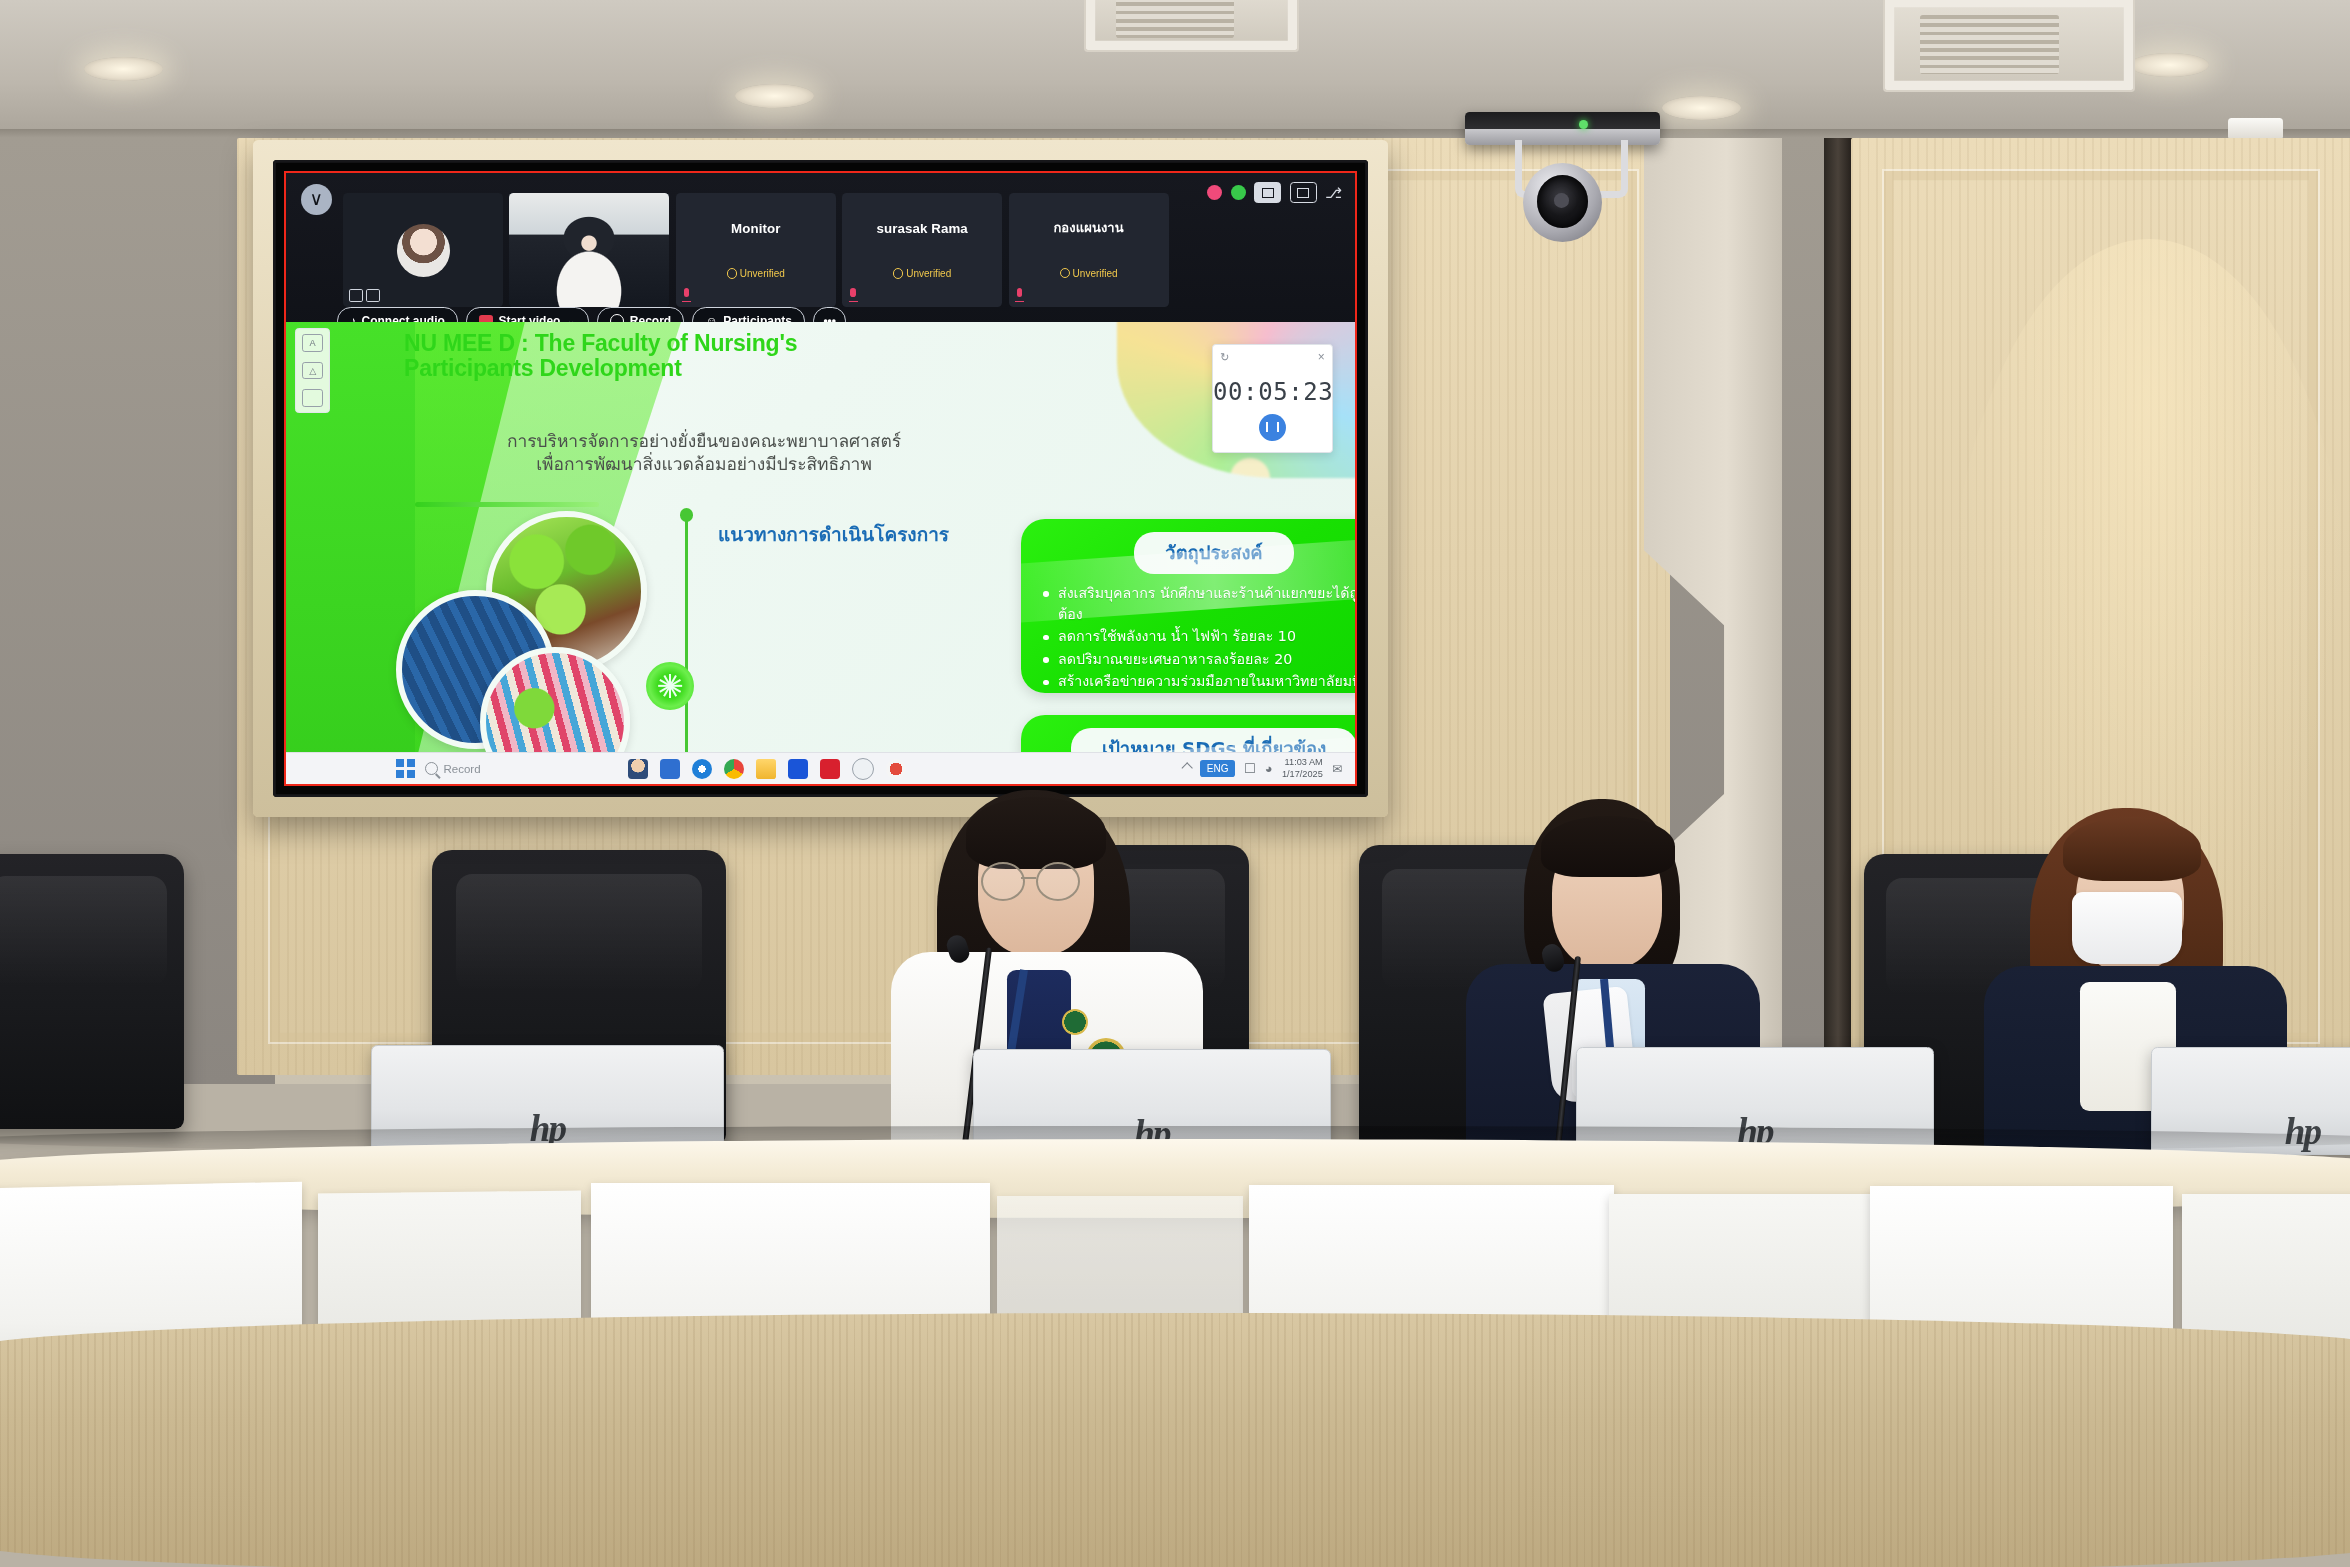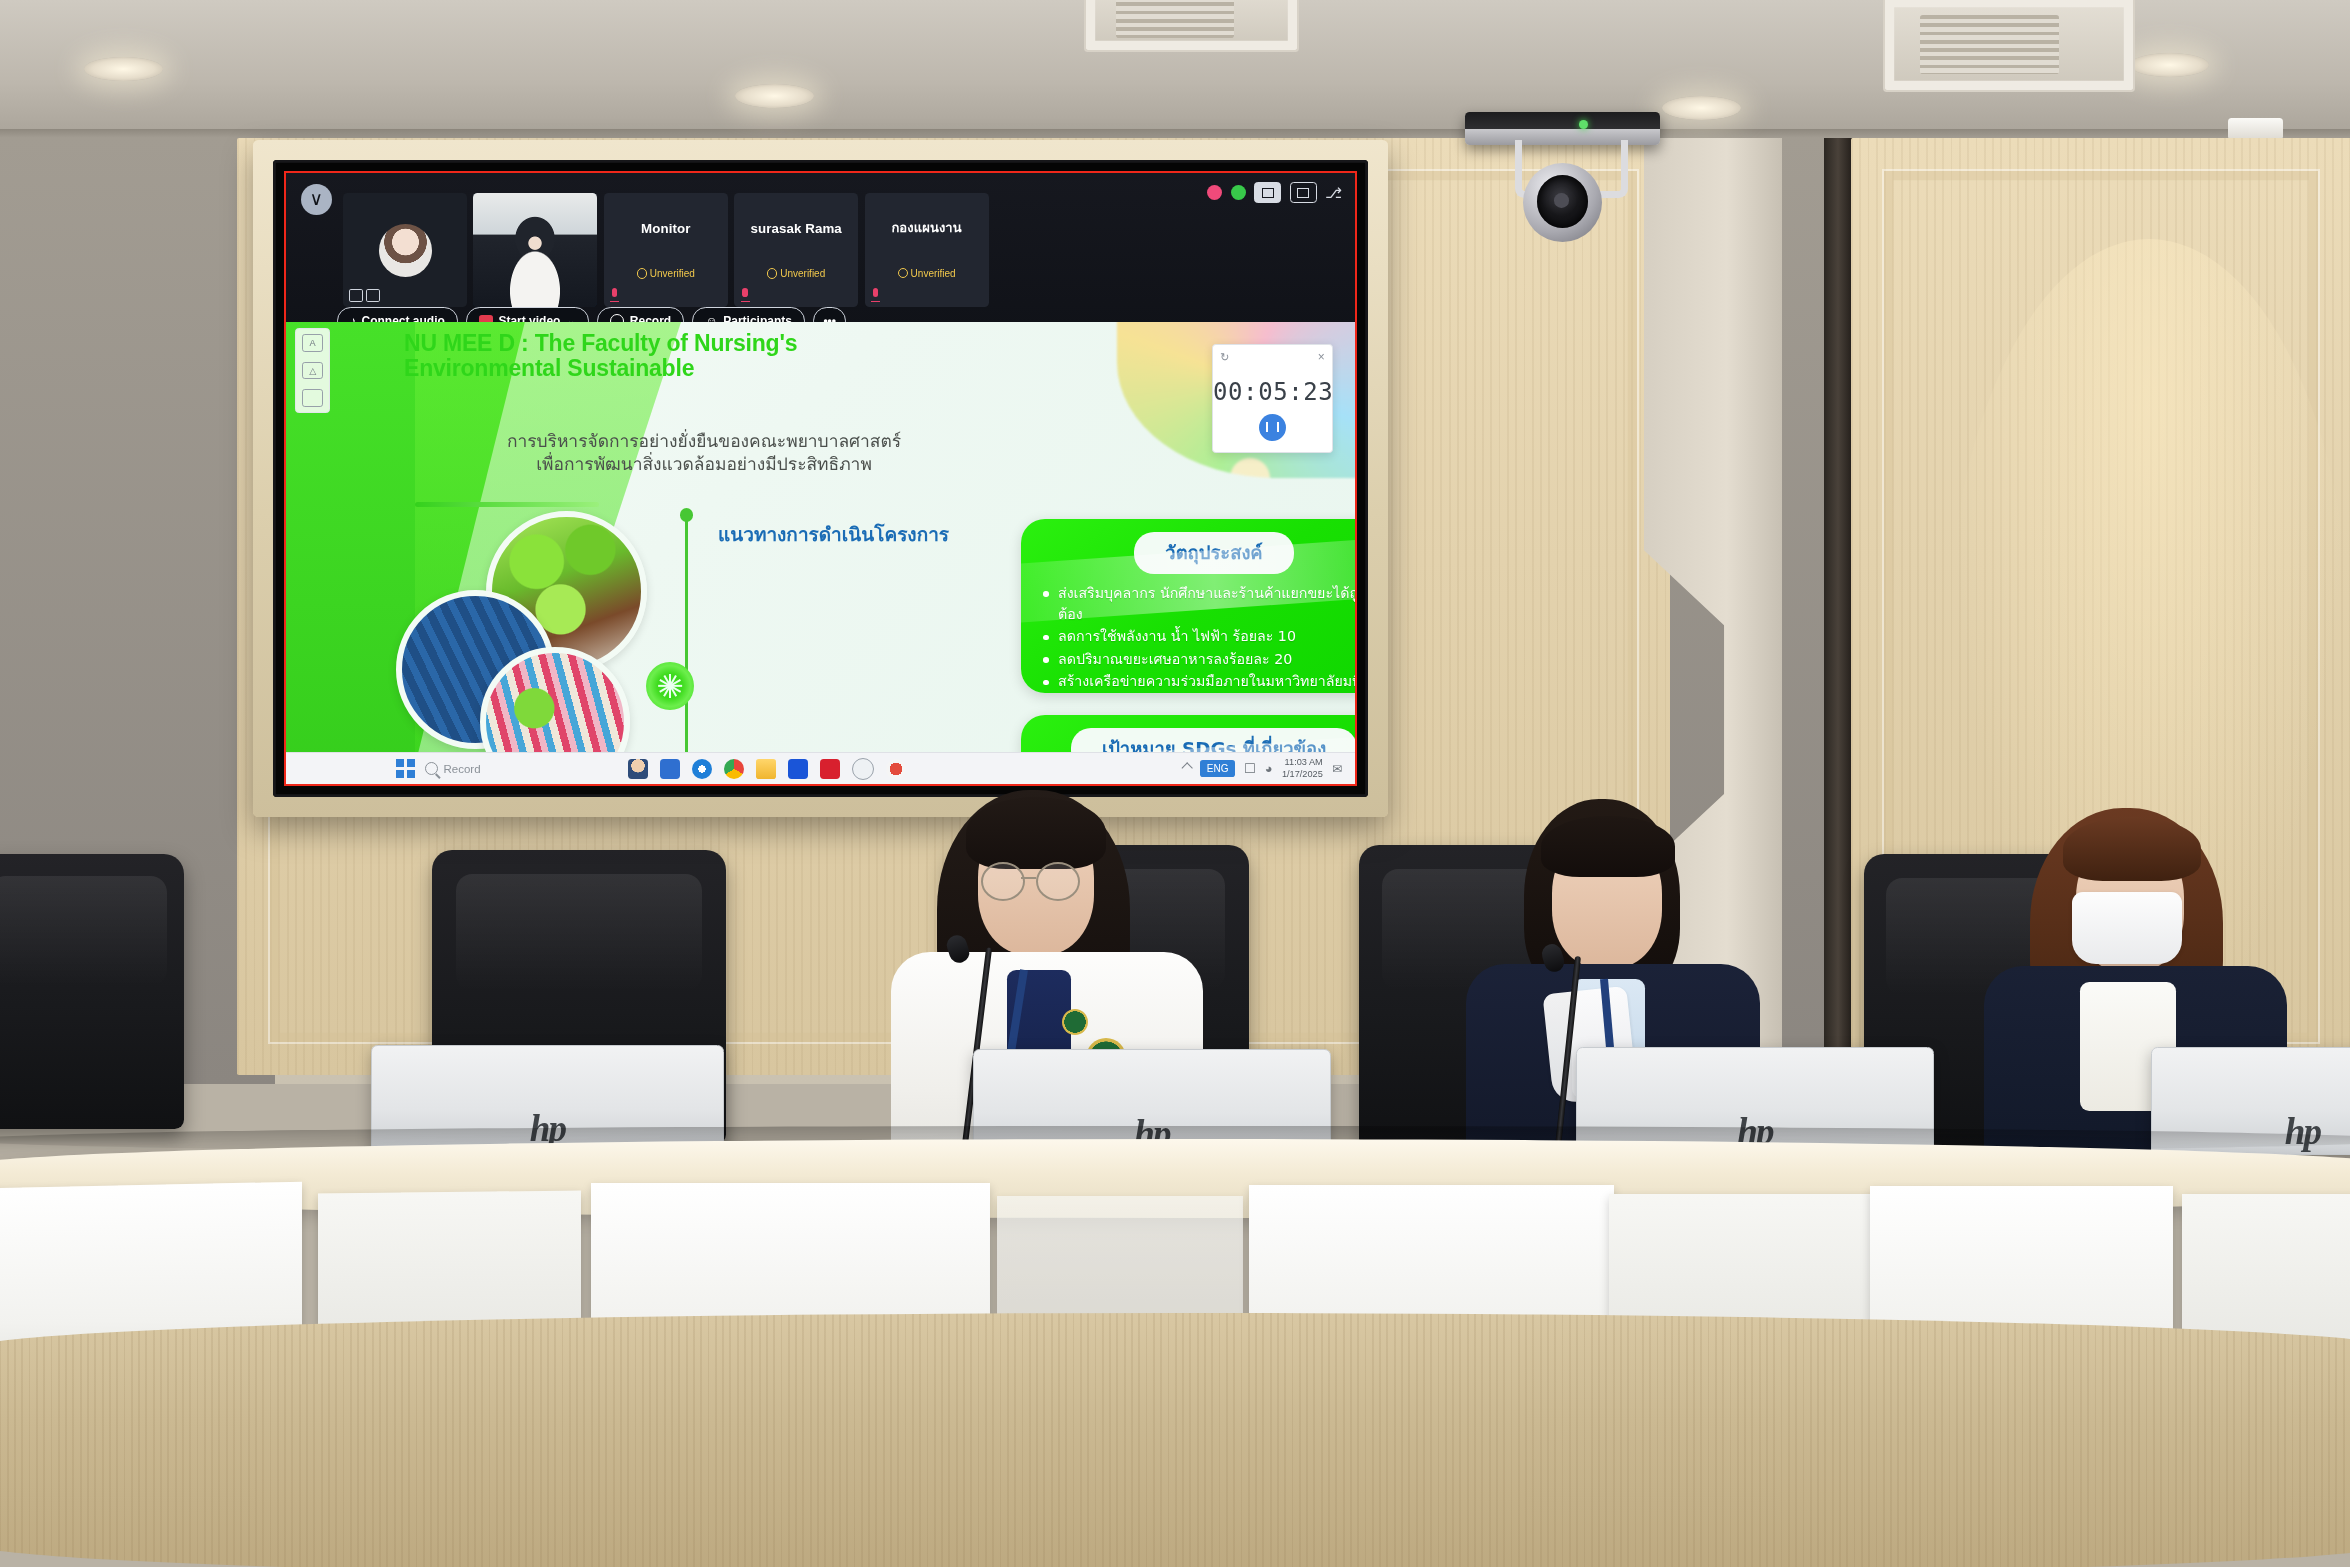--- a/index.html
+++ b/index.html
@@ -134,21 +134,21 @@
     width:25px;height:19px;border-radius:3.7px;border:1.8px solid #d8dce4;
     display:flex;align-items:center;justify-content:center;
   }
   .wbtn.on{background:#d8dce4;}
   .wbtn i{display:block;width:10px;height:8.3px;border:1.8px solid #d8dce4;}
   .wbtn.on i{border-color:#14161d;}
   .wshare{color:#d8dce4;font-size:14.7px;}
 
   .tiles{position:absolute;left:57px;top:20px;display:flex;gap:6.4px;}
   .tile{
-    width:124px;height:114px;background:#222630;border-radius:4.6px;
+    width:160px;height:114px;background:#222630;border-radius:4.6px;
     position:relative;overflow:hidden;
     display:flex;flex-direction:column;align-items:center;justify-content:center;gap:28px;
   }
   .tile .nm{color:#fff;font-size:13.3px;font-weight:700;text-align:center;line-height:1.15;letter-spacing:0.1px;}
   .tile .unv{color:#f1c84c;font-size:10px;margin-top:3.7px;display:flex;align-items:center;gap:2.8px;}
   .tile .unv .clk{
     width:8.3px;height:8.3px;border-radius:50%;border:1.3px solid #f1c84c;display:inline-block;
   }
   .tile .mic{position:absolute;left:6.4px;bottom:4.6px;width:9.2px;height:14.7px;}
   .tile .mic:before{content:"";position:absolute;left:1.8px;top:0;width:5.5px;height:9.2px;border-radius:2.8px;background:#e8406a;}
@@ -567,21 +567,21 @@
           <div class="blade-tr"></div>
 
           <div class="mini-tools">
             <span>A</span>
             <span>△</span>
             <span></span>
           </div>
 
           <div class="slide-title">
             <div>NU MEE D : The Faculty of Nursing's</div>
-            <div>Environmental Sustainable</div>
+            <div>Participants Development</div>
           </div>
 
           <div class="slide-sub">
             <div>การบริหารจัดการอย่างยั่งยืนของคณะพยาบาลศาสตร์</div>
             <div>เพื่อการพัฒนาสิ่งแวดล้อมอย่างมีประสิทธิภาพ</div>
           </div>
 
           <div class="rule"></div>
 
           <div class="circle-cluster">

